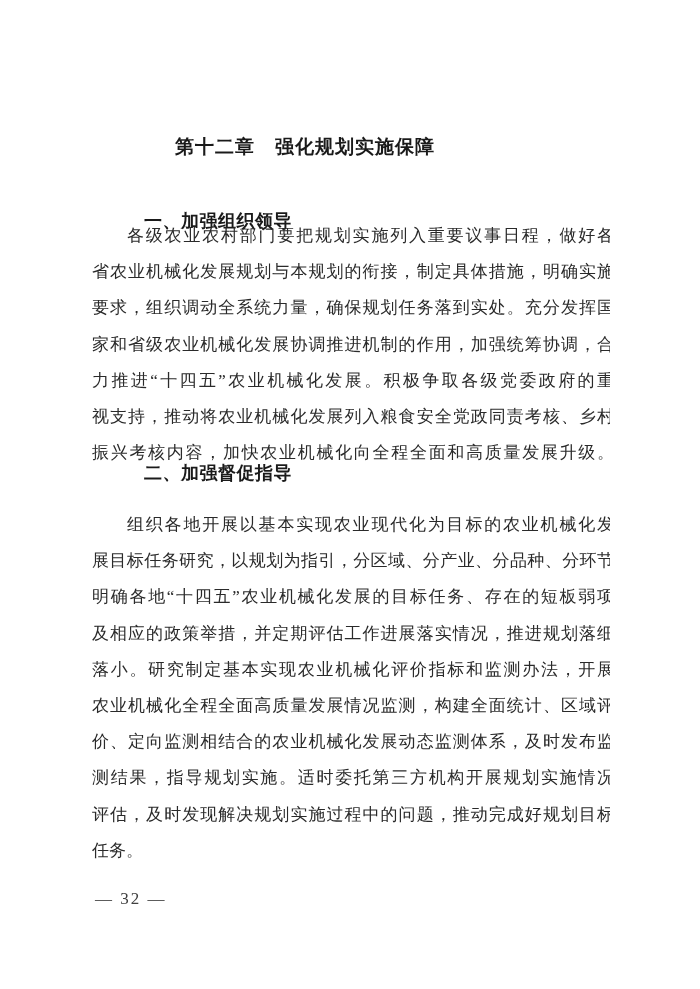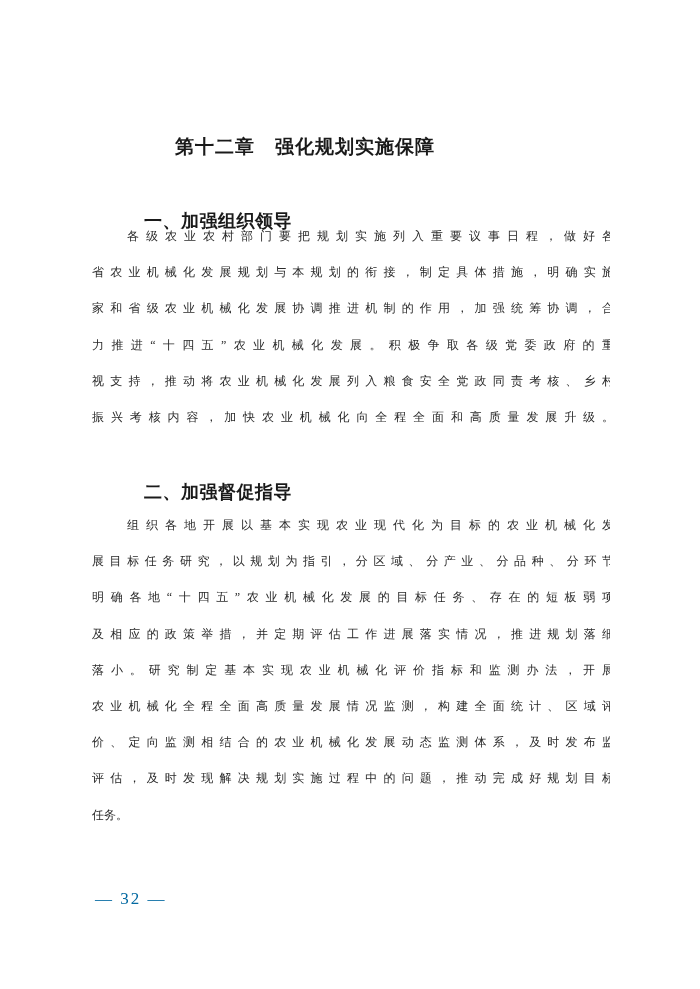--- a/index.html
+++ b/index.html
@@ -34,32 +34,32 @@
     left: 128px;
     margin: 16px;
     font-family: "Liberation Sans", "DejaVu Sans", sans-serif;
     font-weight: 700;
     font-size: 18px;
     line-height: 22px;
     letter-spacing: 0.5px;
     color: #1a1a1a;
   }
   .sec-heading.h-1 { top: 194px; }
-  .sec-heading.h-2 { top: 465px; }
+  .sec-heading.h-2 { top: 446px; }
   .para {
     position: absolute;
     left: 92px;
     width: 522px;
   }
   .para.p-1 { top: 218px; }
   .para.p-2 { top: 495px; margin-top: 12px; }
   .para .line {
     height: 36.2px;
     line-height: 36.2px;
-    font-size: 12px;
+    font-size: 17px;
     color: #2a2a2a;
     text-align: justify;
     text-align-last: justify;
     text-justify: inter-character;
     white-space: nowrap;
     overflow: hidden;
   }
   .para .line.indent {
     text-indent: 35px;
   }
@@ -67,51 +67,53 @@
     text-align: right;
     text-align-last: left;
   }
   .page-footer {
     position: absolute;
     top: 889px;
     left: 95px;
     font-size: 17px;
     line-height: 20px;
     letter-spacing: 2px;
-    color: #0369a1;
+    color: #404040;
     font-family: "Liberation Serif", "DejaVu Serif", serif;
   }
 </style>
 </head>
 <body>
 
 <div class="page">
 
   <h1 class="doc-title">第十二章　强化规划实施保障</h1>
 
   <h2 class="sec-heading h-1">一、加强组织领导</h2>
 
   <div class="para p-1">
     <div class="line indent">各级农业农村部门要把规划实施列入重要议事日程，做好各</div>
     <div class="line">省农业机械化发展规划与本规划的衔接，制定具体措施，明确实施</div>
+    <div class="line">要求，组织调动全系统力量，确保规划任务落到实处。充分发挥国</div>
     <div class="line">家和省级农业机械化发展协调推进机制的作用，加强统筹协调，合</div>
     <div class="line">力推进“十四五”农业机械化发展。积极争取各级党委政府的重</div>
     <div class="line">视支持，推动将农业机械化发展列入粮食安全党政同责考核、乡村</div>
     <div class="line">振兴考核内容，加快农业机械化向全程全面和高质量发展升级。</div>
   </div>
 
   <h2 class="sec-heading h-2">二、加强督促指导</h2>
 
   <div class="para p-2">
     <div class="line indent">组织各地开展以基本实现农业现代化为目标的农业机械化发</div>
     <div class="line">展目标任务研究，以规划为指引，分区域、分产业、分品种、分环节</div>
     <div class="line">明确各地“十四五”农业机械化发展的目标任务、存在的短板弱项</div>
     <div class="line">及相应的政策举措，并定期评估工作进展落实情况，推进规划落细</div>
     <div class="line">落小。研究制定基本实现农业机械化评价指标和监测办法，开展</div>
     <div class="line">农业机械化全程全面高质量发展情况监测，构建全面统计、区域评</div>
     <div class="line">价、定向监测相结合的农业机械化发展动态监测体系，及时发布监</div>
+    <div class="line">测结果，指导规划实施。适时委托第三方机构开展规划实施情况</div>
     <div class="line">评估，及时发现解决规划实施过程中的问题，推动完成好规划目标</div>
     <div class="line no-just">任务。</div>
   </div>
 
   <div class="page-footer">— 32 —</div>
 
 </div>
 
 </body></html>

